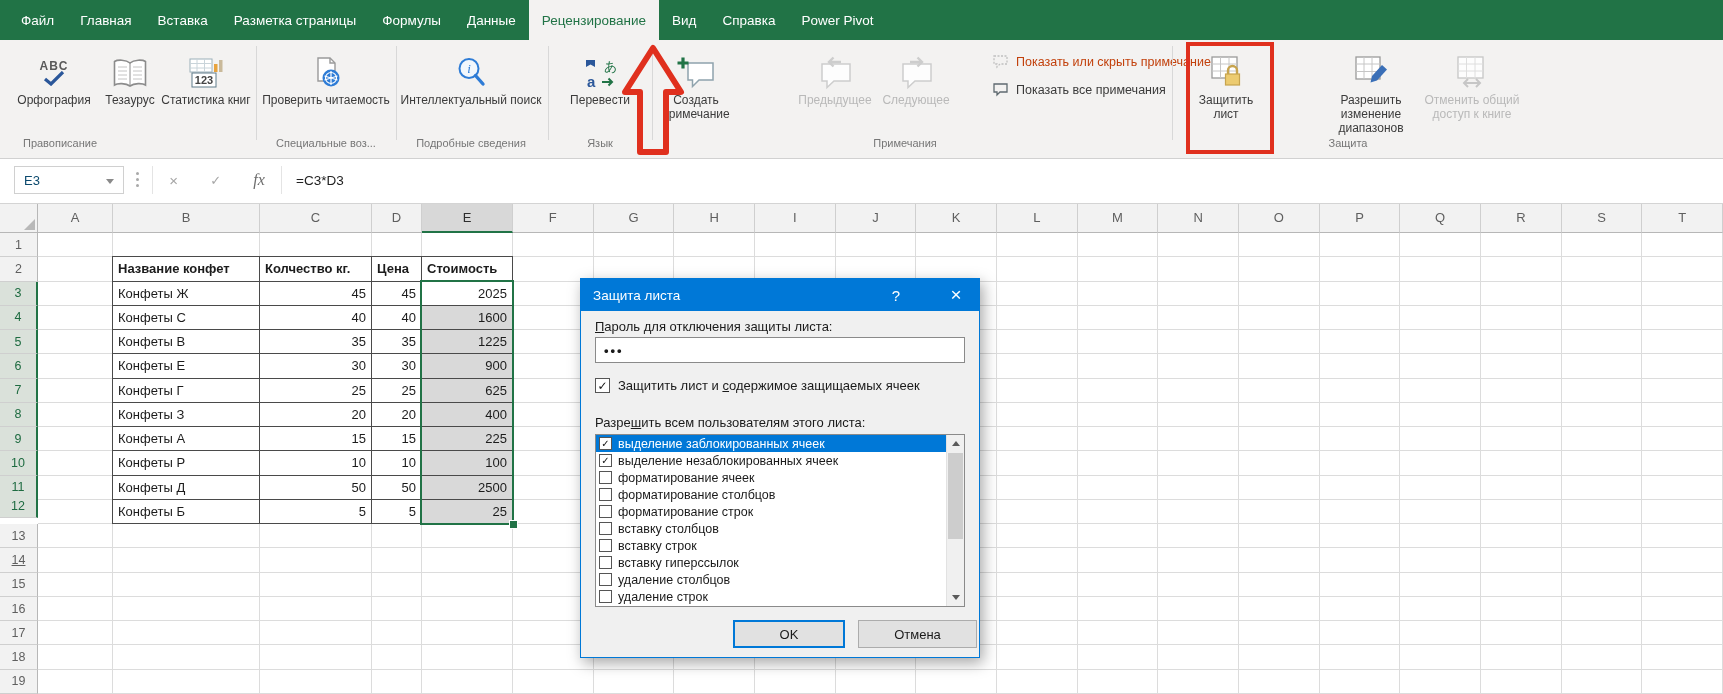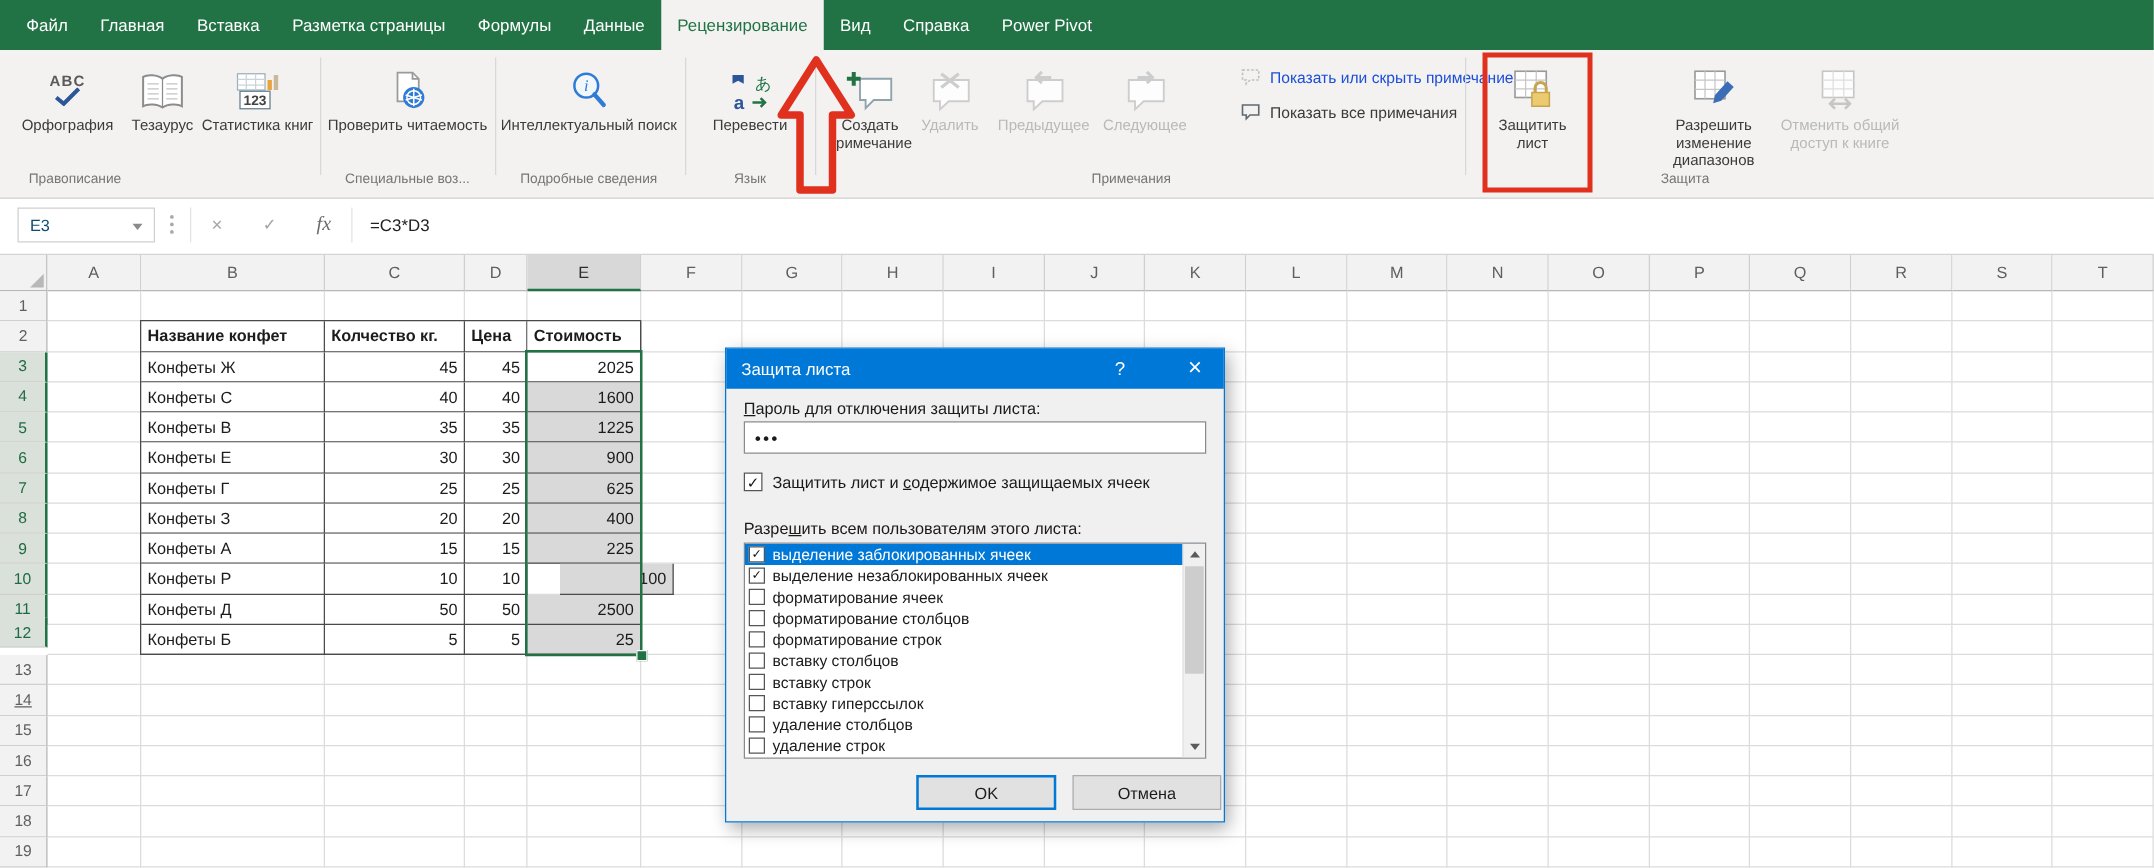--- a/index.html
+++ b/index.html
@@ -12,21 +12,21 @@
   .tellme{position:absolute;left:960px;top:0;height:40px;display:flex;align-items:center;gap:9px;color:#fff;font-size:13.5px;white-space:nowrap}
   
   .ribbon{position:absolute;left:0;top:40px;width:1723px;height:118px;background:#f3f2f1;border-bottom:1px solid #d1d1d1;z-index:4}
   .rbtn{position:absolute;top:4px;height:92px;text-align:center;cursor:default}
   .ricon{height:46px;display:flex;align-items:flex-end;justify-content:center;padding-bottom:3px}
   .rlabel{font-size:12px;line-height:1.18;color:#3b3b3b;white-space:normal}
   .rbtn.dis .rlabel{color:#b9b9b9}
   .rgl{position:absolute;top:97px;font-size:11px;color:#767676;text-align:center;white-space:nowrap}
   .rdiv{position:absolute;top:6px;height:94px;width:1px;background:#d8d8d8}
   .rsmall{position:absolute;display:flex;align-items:center;gap:7px;font-size:12.5px;color:#3b3b3b;white-space:nowrap}
-  .rsmall.dis{color:#1d4ed8}
+  .rsmall.dis{color:#c2410c}
   .abc{font:700 12px "Liberation Sans",sans-serif;color:#5a5a5a;letter-spacing:1px;line-height:10px}
   
   .redbox{position:absolute;left:1186px;top:42px;width:80px;height:104px;border:4px solid #e0301e;z-index:30}
   .redarrow{position:absolute;left:620px;top:44px;z-index:30}
   
   .fbar{position:absolute;left:0;top:158px;width:1723px;height:45px;background:#fff;border-bottom:1px solid #d4d4d4;z-index:3}
   .namebox{position:absolute;left:14px;top:8px;width:110px;height:28px;border:1px solid #d0d0d0;font-size:13px;color:#0c4a6e;display:flex;align-items:center;padding-left:9px;box-sizing:border-box;background:#fff}
   .nbcaret{position:absolute;right:9px;top:12px;width:0;height:0;border-left:4px solid transparent;border-right:4px solid transparent;border-top:5px solid #8a8a8a}
   .vdots{position:absolute;left:136px;top:14px;display:flex;flex-direction:column;gap:3px}
   .vdots i{width:3px;height:3px;background:#a9a9a9;border-radius:50%}
@@ -171,29 +171,20 @@
   <div class="rdiv" style="left:652px"></div>
 
   <div class="rbtn" style="left:648px;width:96px">
     <div class="ricon">
       <svg width="40" height="34" viewBox="0 0 40 34">
           <path d="M12 7 h25 v17 h-14 l-6.5 6.5 v-6.5 h-4.5 z" fill="#fff" stroke="#8fa3ad" stroke-width="1.5"></path>
           <path d="M7 1.5 v11 M1.5 7 h11" stroke="#217346" stroke-width="3.2"></path>
         </svg>
     </div>
     <div class="rlabel">Создать примечание</div>
-  </div>
-  <div class="rbtn dis" style="left:728px;width:64px">
-    <div class="ricon">
-      <svg width="38" height="34" viewBox="0 0 38 34">
-          <path d="M6 8 h28 v17 h-16 l-7 6.5 v-6.5 h-5 z" fill="#fdfdfd" stroke="#cdcdcd" stroke-width="1.5"></path>
-          <path d="M12 3 L26 14 M26 3 L12 14" stroke="#cdcdcd" stroke-width="2.6"></path>
-        </svg>
-    </div>
-    <div class="rlabel">Удалить</div>
   </div>
   <div class="rbtn dis" style="left:792px;width:86px">
     <div class="ricon">
       <svg width="38" height="34" viewBox="0 0 38 34">
           <path d="M6 8 h28 v17 h-16 l-7 6.5 v-6.5 h-5 z" fill="#fdfdfd" stroke="#cdcdcd" stroke-width="1.5"></path>
           <path d="M25 6 h-12 m4.5 -4.5 L13 6 l4.5 4.5" stroke="#cdcdcd" stroke-width="2.4" fill="none"></path>
         </svg>
     </div>
     <div class="rlabel">Предыдущее</div>
   </div>
@@ -394,21 +385,21 @@
     <div class="tcell num" style="left: 260px; top: 199.842px; width: 112px; height: 24.2632px;">20</div>
     <div class="tcell num" style="left: 372px; top: 199.842px; width: 50px; height: 24.2632px;">20</div>
     <div class="tcell num shade" style="left: 422px; top: 199.842px; width: 91px; height: 24.2632px;">400</div>
     <div class="tcell " style="left: 113px; top: 224.105px; width: 147px; height: 24.2632px;">Конфеты А</div>
     <div class="tcell num" style="left: 260px; top: 224.105px; width: 112px; height: 24.2632px;">15</div>
     <div class="tcell num" style="left: 372px; top: 224.105px; width: 50px; height: 24.2632px;">15</div>
     <div class="tcell num shade" style="left: 422px; top: 224.105px; width: 91px; height: 24.2632px;">225</div>
     <div class="tcell " style="left: 113px; top: 248.368px; width: 147px; height: 24.2632px;">Конфеты Р</div>
     <div class="tcell num" style="left: 260px; top: 248.368px; width: 112px; height: 24.2632px;">10</div>
     <div class="tcell num" style="left: 372px; top: 248.368px; width: 50px; height: 24.2632px;">10</div>
-    <div class="tcell num shade" style="left: 422px; top: 248.368px; width: 91px; height: 24.2632px; margin-left: 26px;">100</div>
+    <div class="tcell num shade" style="left: 422px; top: 248.368px; width: 91px; height: 24.2632px;">100</div>
     <div class="tcell " style="left: 113px; top: 272.632px; width: 147px; height: 24.2632px;">Конфеты Д</div>
     <div class="tcell num" style="left: 260px; top: 272.632px; width: 112px; height: 24.2632px;">50</div>
     <div class="tcell num" style="left: 372px; top: 272.632px; width: 50px; height: 24.2632px;">50</div>
     <div class="tcell num shade" style="left: 422px; top: 272.632px; width: 91px; height: 24.2632px;">2500</div>
     <div class="tcell " style="left: 113px; top: 296.895px; width: 147px; height: 24.2632px;">Конфеты Б</div>
     <div class="tcell num" style="left: 260px; top: 296.895px; width: 112px; height: 24.2632px;">5</div>
     <div class="tcell num" style="left: 372px; top: 296.895px; width: 50px; height: 24.2632px;">5</div>
     <div class="tcell num shade" style="left: 422px; top: 296.895px; width: 91px; height: 24.2632px;">25</div>
     <div class="tableedge" style="left: 112px; top: 53.2632px; width: 401px; height: 267.895px;"></div>
     <div class="selrect" style="left: 420px; top: 76.5263px; width: 94px; height: 245.632px;"></div>

